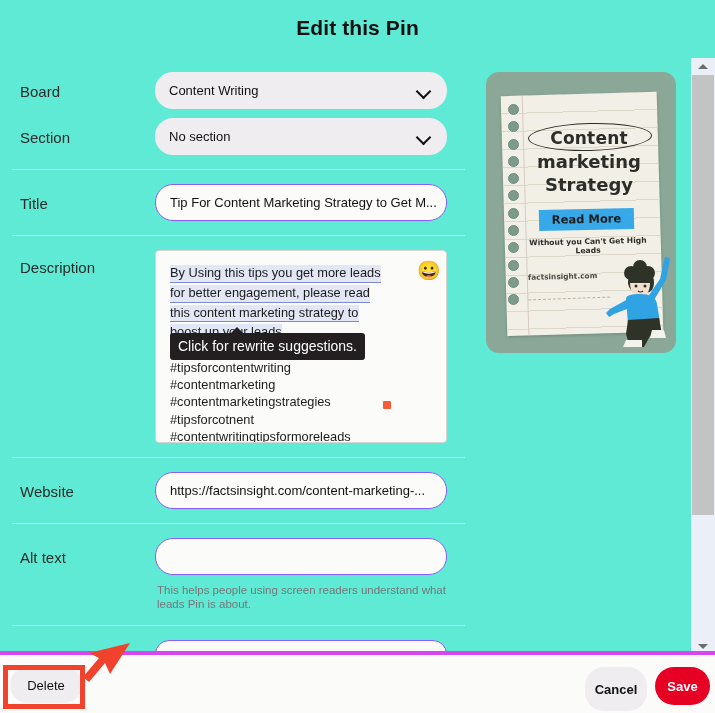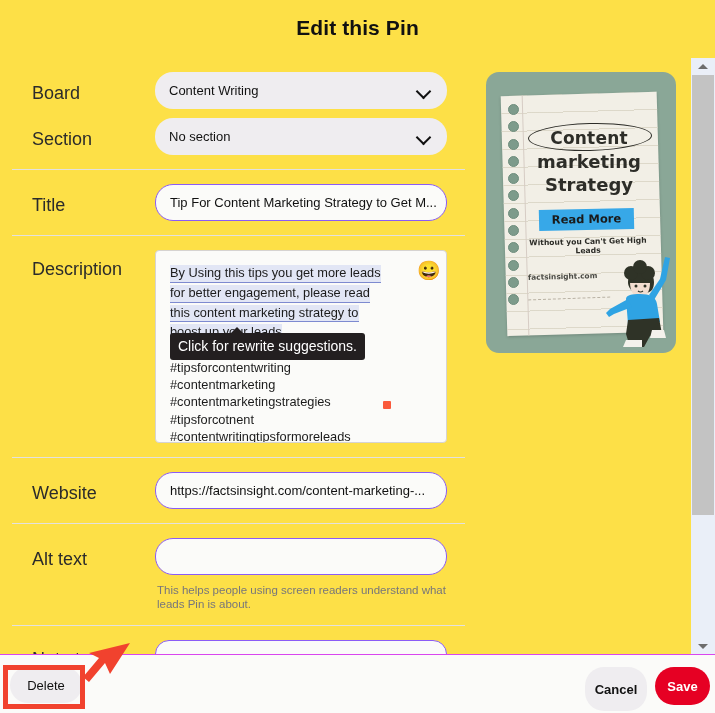--- a/index.html
+++ b/index.html
@@ -13,21 +13,21 @@
     font-family: "Liberation Sans", sans-serif;
     overflow: hidden;
     position: relative;
     color: #111111;
   }
 
   
   #app {
     position: absolute;
     inset: 0;
-    background: #fde047;
+    background: #5eead4;
   }
 
   
   .page-title {
     position: absolute;
     top: 16px;
     left: 0;
     width: 715px;
     text-align: center;
     font-size: 21px;
@@ -56,23 +56,23 @@
 
   .field-row {
     position: relative;
     display: flex;
     align-items: flex-start;
     box-sizing: border-box;
   }
   .field-label {
     width: 155px;
     flex: 0 0 155px;
-    font-size: 18px;
+    font-size: 15px;
     color: #2b2b2b;
-    padding-left: 32px;
+    padding-left: 20px;
     box-sizing: border-box;
     line-height: 1;
   }
   .field-control {
     flex: 1 1 auto;
     position: relative;
   }
 
   .divider {
     height: 1px;
@@ -383,21 +383,21 @@
   }
 
   
   .footer {
     position: absolute;
     left: 0;
     bottom: 0;
     width: 715px;
     height: 58px;
     background: #fbfbf9;
-    border-top: 1px solid #d946ef;
+    border-top: 4px solid #d946ef;
   }
   .btn {
     position: absolute;
     border-radius: 19px;
     font-size: 13px;
     font-weight: bold;
     display: flex;
     align-items: center;
     justify-content: center;
     box-sizing: border-box;

